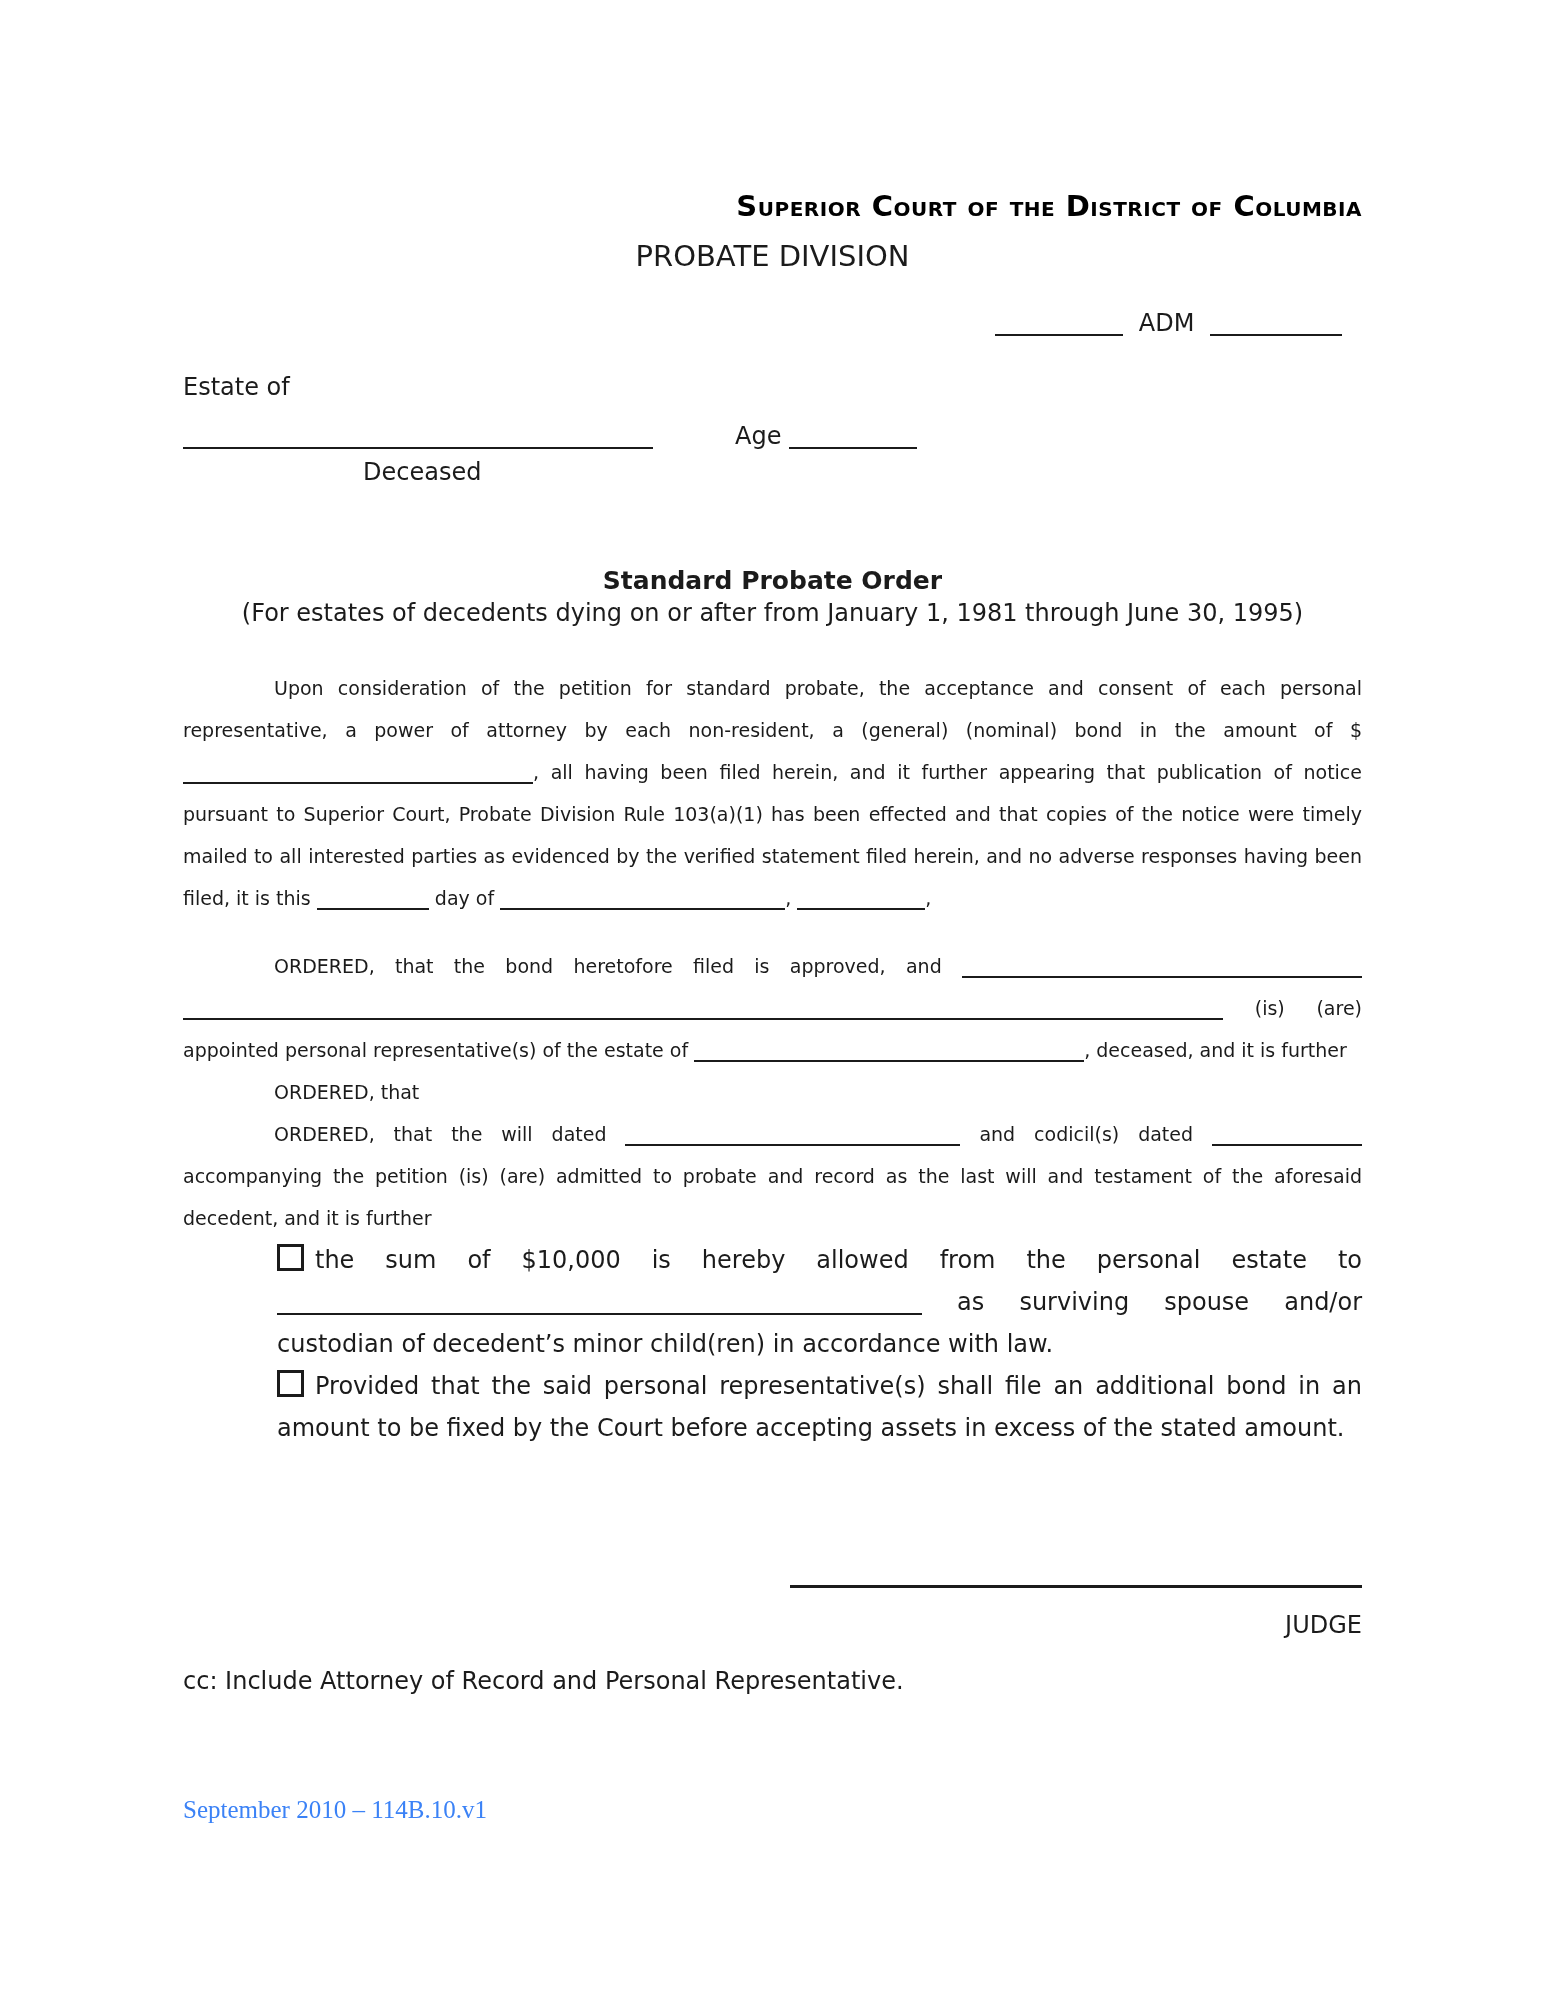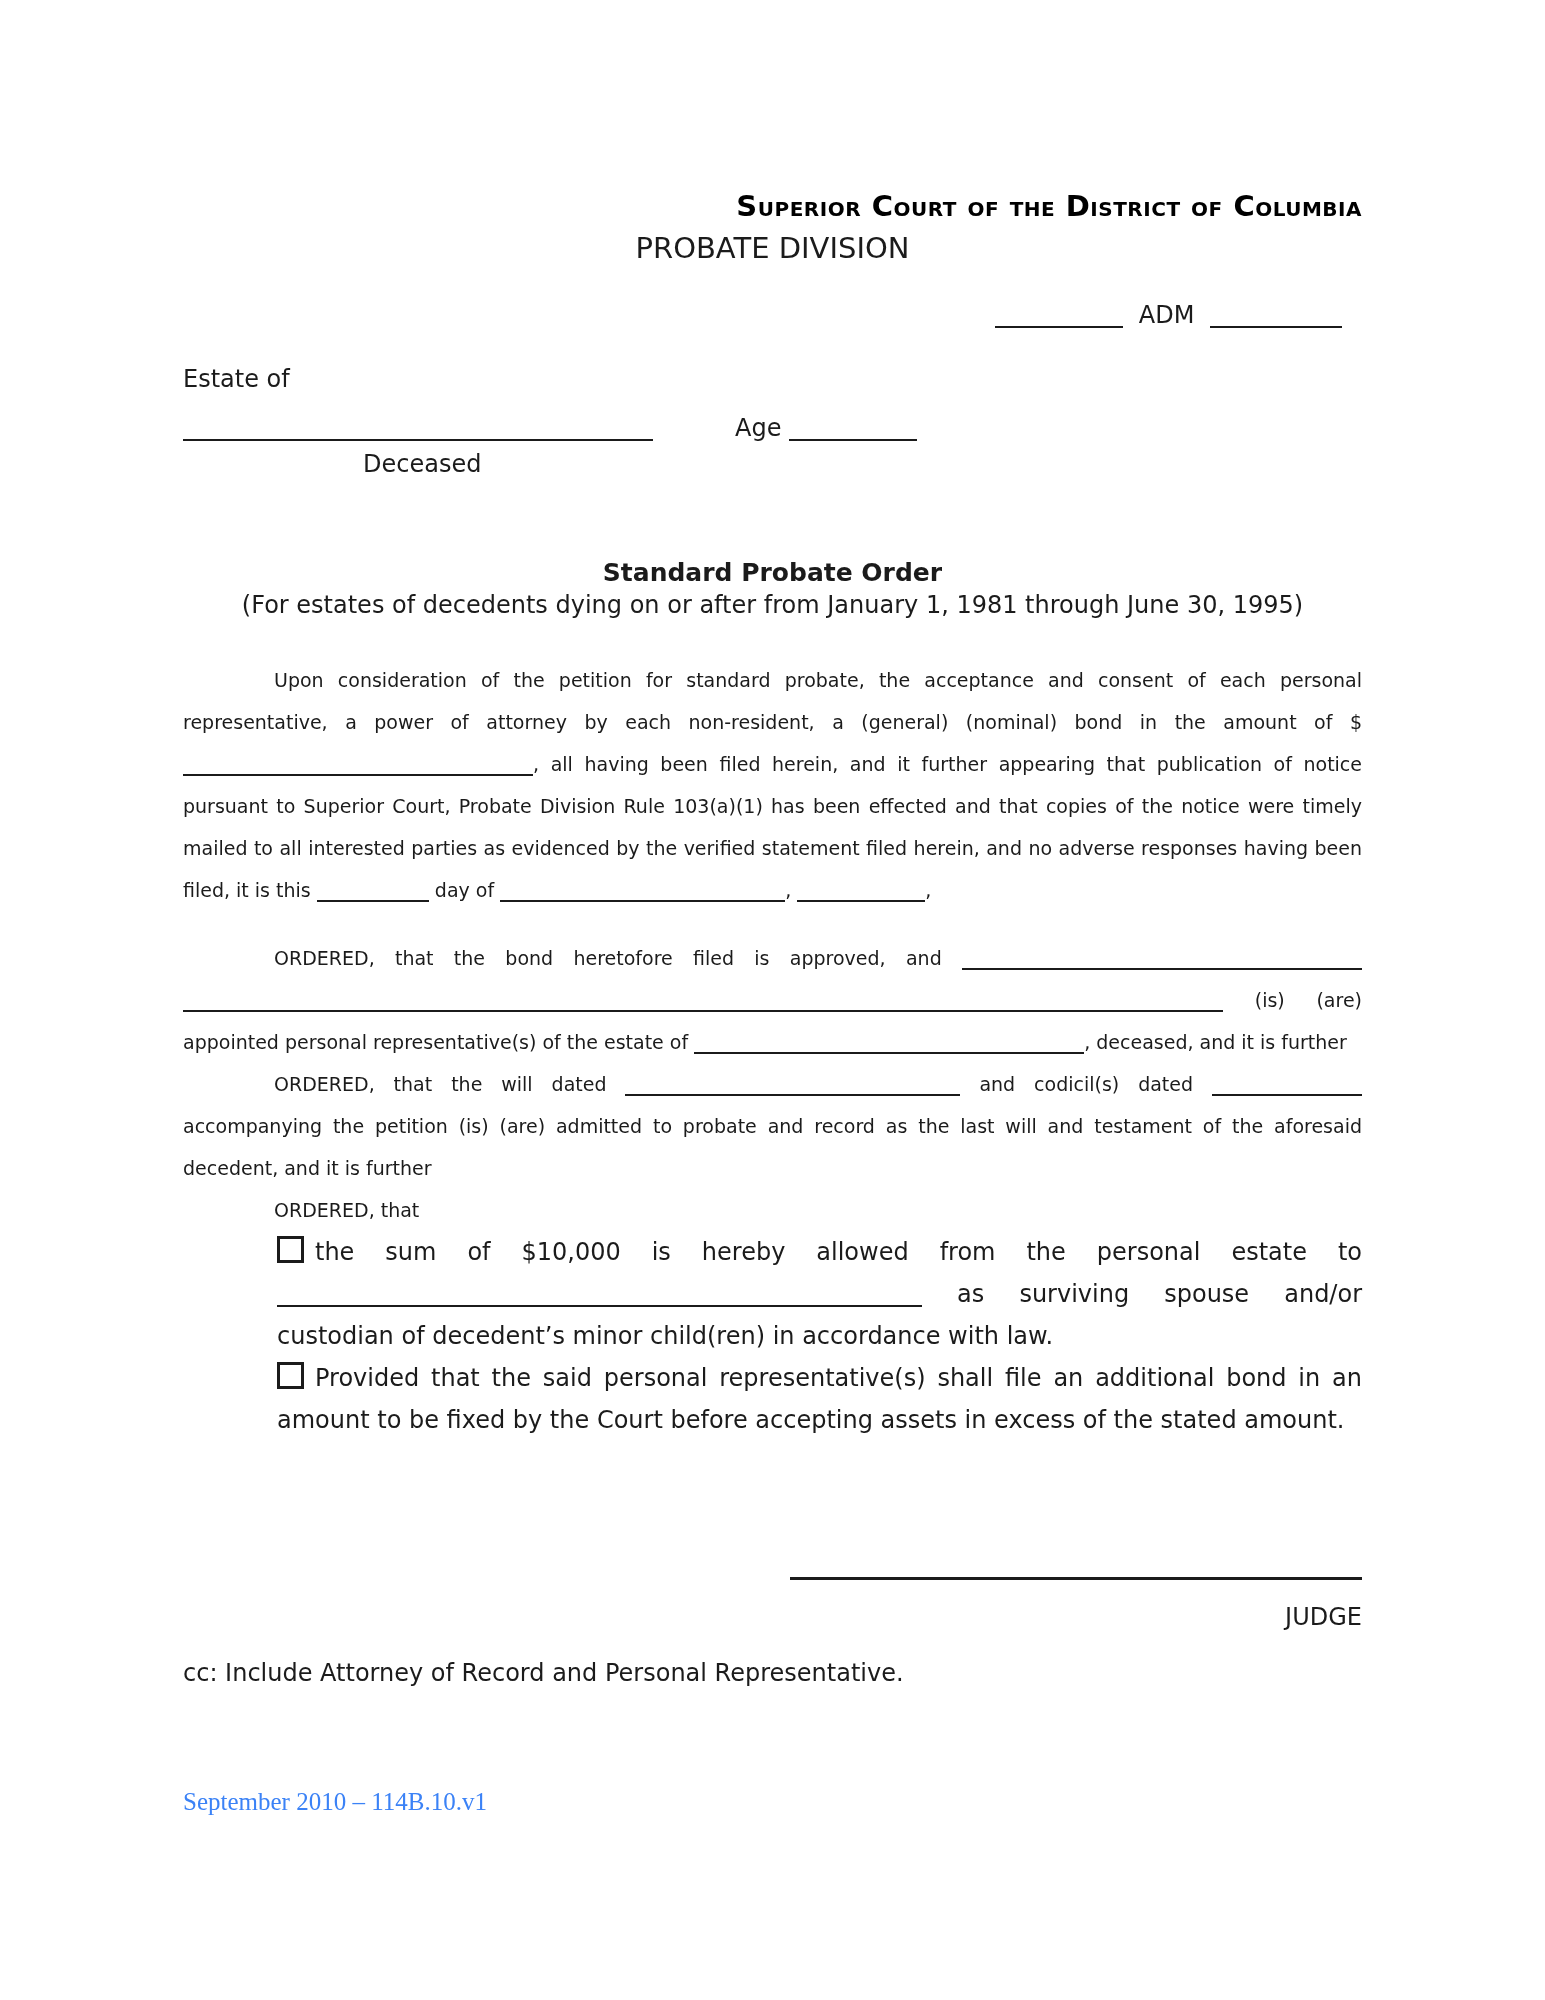--- a/index.html
+++ b/index.html
@@ -9,21 +9,21 @@
     overflow:hidden;
   }
   .page{position:relative;width:1545px;height:2000px;background:#fff;}
   .content{margin:0 183px;width:1179px;}
 
   .court-title{
     margin:183px 0 0 0;text-align:right;
     font-size:29px;line-height:46px;font-weight:bold;
     font-variant:small-caps;letter-spacing:0.5px;color:#000000;
   }
-  .division{margin-top:2px;text-align:center;font-size:29px;line-height:34px;font-weight:normal;color:#1b1b1b;}
+  .division{margin-top:10px;text-align:center;font-size:29px;line-height:34px;font-weight:normal;color:#1b1b1b;}
 
   .adm-row{margin-top:32px;text-align:right;padding-right:12px;font-size:24px;line-height:34px;}
   .adm-row .blank{margin:0 8px;}
 
   .estate-row{margin-top:30px;font-size:24px;line-height:34px;}
   .name-age-row{margin-top:14px;font-size:24px;line-height:36px;}
   .age-part{margin-left:82px;}
   .deceased-row{font-size:24px;line-height:30px;margin-left:180px;margin-top:3px;}
 
   .spo-title{margin-top:78px;text-align:center;font-weight:bold;font-size:25px;line-height:32px;}
@@ -88,23 +88,23 @@
 
     <div class="deceased-row">Deceased</div>
 
     <div class="spo-title">Standard Probate Order</div>
     <div class="spo-subtitle">(For estates of decedents dying on or after from January 1, 1981 through June 30, 1995)</div>
 
     <p class="para para-first">Upon consideration of the petition for standard probate, the acceptance and consent of each personal representative, a power of attorney by each non-resident, a (general) (nominal) bond in the amount of $ <span class="blank" style="width: 350px;"></span>, all having been filed herein, and it further appearing that publication of notice pursuant to Superior Court, Probate Division Rule 103(a)(1) has been effected and that copies of the notice were timely mailed to all interested parties as evidenced by the verified statement filed herein, and no adverse responses having been filed, it is this <span class="blank" style="width: 112px;"></span> day of <span class="blank" style="width: 285px;"></span>, <span class="blank" style="width: 128px;"></span>,</p>
 
     <p class="para para-bond">ORDERED, that the bond heretofore filed is approved, and <span class="blank" style="width: 400px;"></span> <span class="blank" style="width: 1040px;"></span> (is) (are) appointed personal representative(s) of the estate of <span class="blank" style="width: 390px;"></span>, deceased, and it is further</p>
 
+    <p class="para para-ordered">ORDERED, that</p>
+
     <p class="para para-will">ORDERED, that the will dated <span class="blank" style="width: 335px;"></span> and codicil(s) dated <span class="blank" style="width: 150px;"></span> accompanying the petition (is) (are) admitted to probate and record as the last will and testament of the aforesaid decedent, and it is further</p>
-
-    <p class="para para-ordered">ORDERED, that</p>
 
     <div class="cb-item"><span class="cbx"></span><span>the sum of $10,000 is hereby allowed from the personal estate to <span class="blank" style="width: 645px;"></span> as surviving spouse and/or custodian of decedent’s minor child(ren) in accordance with law.</span></div>
 
     <div class="cb-item"><span class="cbx"></span><span>Provided that the said personal representative(s) shall file an additional bond in an amount to be fixed by the Court before accepting assets in excess of the stated amount.</span></div>
 
     <div class="sig-block">
       <span></span><span>JUDGE</span>
     </div>
 
     <div class="cc-row">cc: Include Attorney of Record and Personal Representative.</div>

